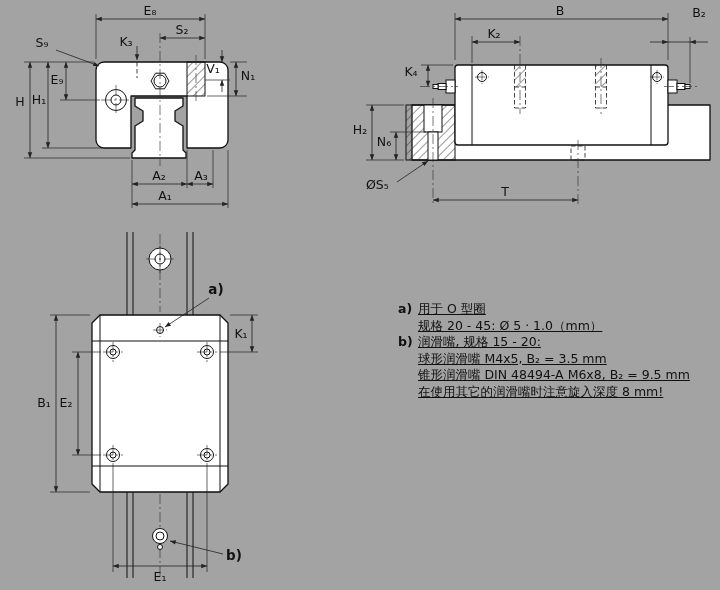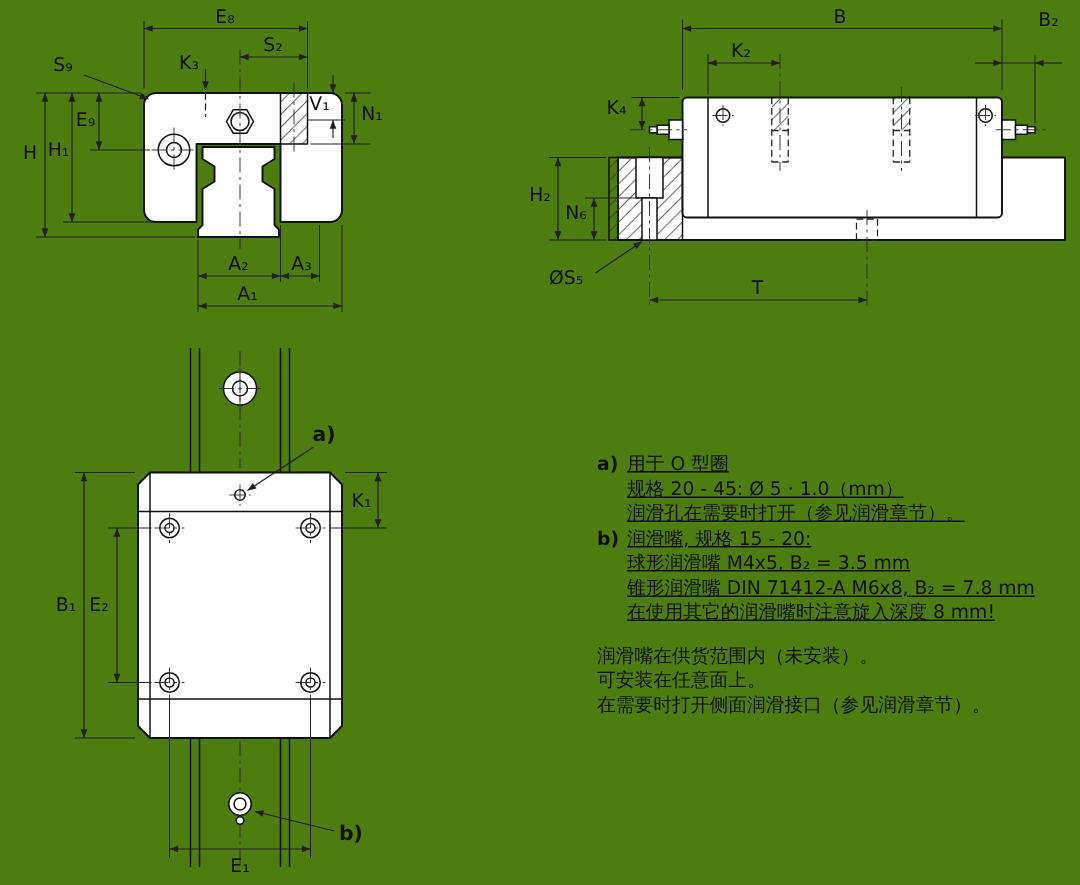--- a/index.html
+++ b/index.html
@@ -1,16 +1,16 @@
 <!DOCTYPE html>
 <html><head>
 <meta charset="utf-8">
 <style>
   html,body{margin:0;padding:0;background:#fff;}
-  .stage{position:relative;width:720px;height:590px;background:#4d7c0f;
+  .stage{position:relative;width:720px;height:590px;background:#a3a3a3;
          font-family:"DejaVu Sans",sans-serif;overflow:hidden;}
   .stage svg{position:absolute;left:0;top:0;}
   svg text{font-family:"DejaVu Sans",sans-serif;font-size:12.5px;fill:#111;}
   .dlabel{text-anchor:middle;}
   .callout{font-weight:bold;font-size:13.5px;text-anchor:middle;}
   .out{fill:#fff;stroke:#111;stroke-width:1.3;stroke-linejoin:round;}
   .thin{fill:none;stroke:#111;stroke-width:1;}
   .thinf{fill:#fff;stroke:#111;stroke-width:1;}
   .ext{stroke:#222;stroke-width:0.7;fill:none;}
   .dim{stroke:#222;stroke-width:0.8;fill:none;}
@@ -230,32 +230,26 @@
     </g>
   </g>
 </svg>
 
 <div class="notes">
   <div class="note-item">
     <span class="note-label">a)</span>
     <div class="note-lines">
       <div>用于 O 型圈</div>
       <div>规格 20 - 45: Ø 5 · 1.0（mm）</div>
-      <div>润滑孔在需要时打开（参见润滑章节）。</div>
     </div>
   </div>
   <div class="note-item">
     <span class="note-label">b)</span>
     <div class="note-lines">
       <div>润滑嘴, 规格 15 - 20:</div>
       <div>球形润滑嘴 M4x5, B₂ = 3.5 mm</div>
-      <div>锥形润滑嘴 DIN 71412-A M6x8, B₂ = 7.8 mm</div>
+      <div>锥形润滑嘴 DIN 48494-A M6x8, B₂ = 9.5 mm</div>
       <div>在使用其它的润滑嘴时注意旋入深度 8 mm!</div>
     </div>
   </div>
-  <div class="note-footer">
-    <div>润滑嘴在供货范围内（未安装）。</div>
-    <div>可安装在任意面上。</div>
-    <div>在需要时打开侧面润滑接口（参见润滑章节）。</div>
-  </div>
 </div>
 
 </div>
 
 </body></html>

